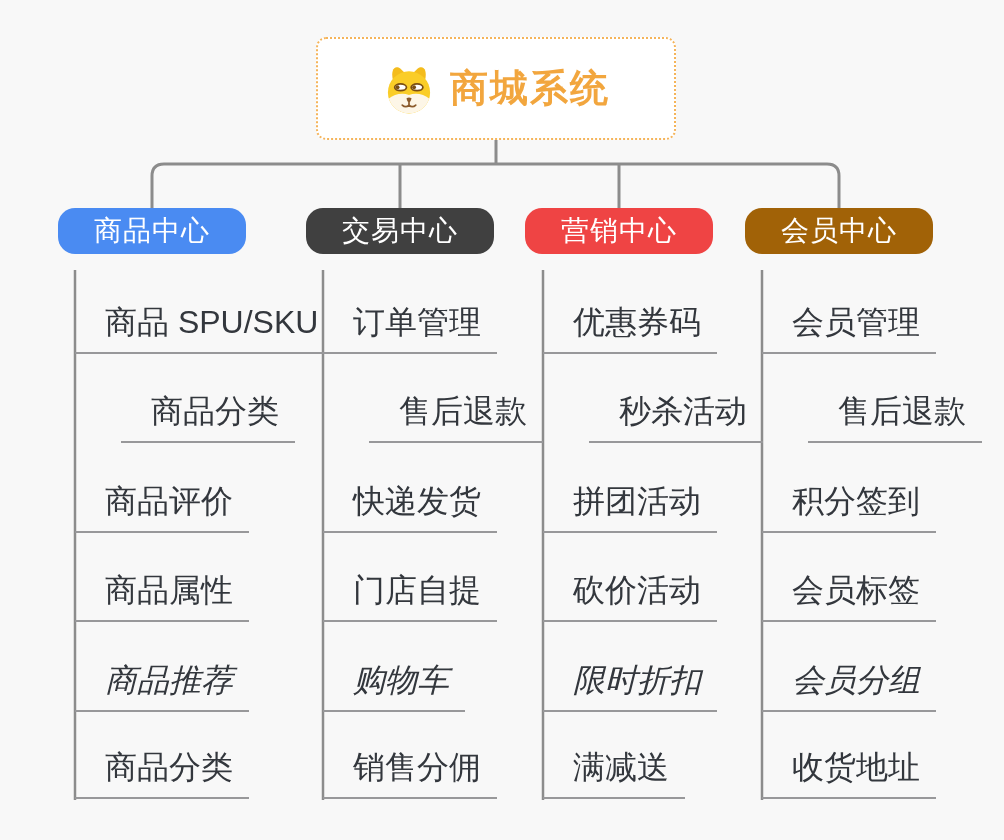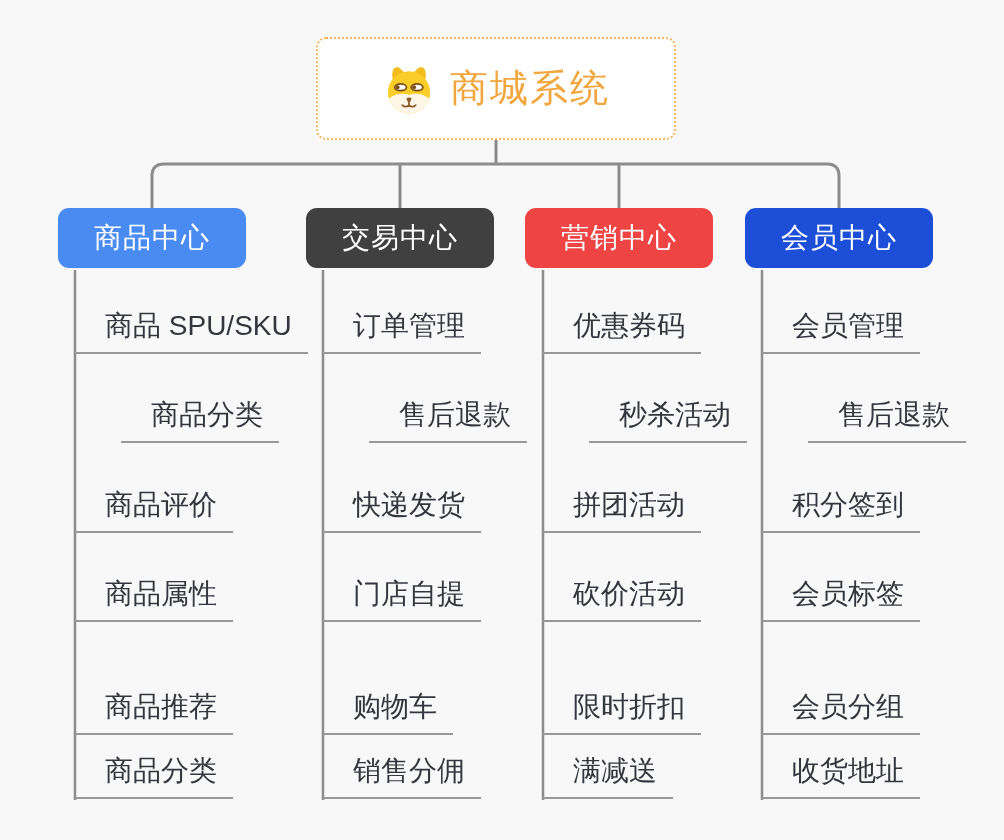--- a/index.html
+++ b/index.html
@@ -34,32 +34,32 @@
     border: 2px dotted #F5B45A;
     border-radius: 10px;
     box-sizing: border-box;
     display: flex;
     align-items: center;
     justify-content: center;
     gap: 14px;
   }
   .root-title {
     font-size: 38px;
-    font-weight: 400;
+    font-weight: 700;
     letter-spacing: 2px;
     color: #F2A63E;
   }
   .shiba { width: 54px; height: 54px; display: inline-block; }
   .shiba svg { width: 100%; height: 100%; display: block; }
 
   .cat {
     position: absolute;
     top: 208px;
-    width: 188px; height: 60px;
-    border-radius: 11px;
+    width: 188px; height: 46px;
+    border-radius: 17px;
     display: flex;
     align-items: center;
     justify-content: center;
   }
   .cat-label {
     color: #FFFFFF;
     font-size: 28px;
     font-weight: 500;
     letter-spacing: 1px;
   }
@@ -68,34 +68,34 @@
     position: absolute;
     height: 46px;
     box-sizing: border-box;
     border-bottom: 2px solid #98989A;
     padding: 0 16px 7px 30px;
     display: flex;
     align-items: flex-end;
     white-space: nowrap;
   }
   .leaf-label {
-    font-size: 28px;
+    font-size: 32px;
     color: #33373D;
   }
 
   .b0 .cat { left: 58px; }  .b0 .leaf { left: 75px; }
   .b1 .cat { left: 306px; } .b1 .leaf { left: 323px; }
   .b2 .cat { left: 525px; } .b2 .leaf { left: 543px; }
   .b3 .cat { left: 745px; } .b3 .leaf { left: 762px; }
 
   .r0 { top: 308px; }
   .r1 { top: 397px; margin-left: 46px; }
   .r2 { top: 487px; font-family: Liberation Mono, monospace; }
   .r3 { top: 576px; }
-  .r4 { top: 689px; }
+  .r4 { top: 666px; font-style: italic; }
   .r5 { top: 753px; }
 </style>
 </head>
 <body>
 
 <div class="canvas">
 
   <svg class="connectors" viewBox="0 0 1004 840" style="stroke: rgb(140, 140, 140);">
 
     <path class="main" d="M496,140 V164"></path>
@@ -200,21 +200,21 @@
       </div>
     <div class="leaf r4">
         <span class="leaf-label">限时折扣</span>
       </div>
     <div class="leaf r5">
         <span class="leaf-label">满减送</span>
       </div>
   </div>
 
   <div class="branch b3">
-    <div class="cat" style="background-color: #1d4ed8;">
+    <div class="cat" style="background-color: #a16207;">
       <span class="cat-label">会员中心</span>
     </div>
     <div class="leaf r0">
         <span class="leaf-label">会员管理</span>
       </div>
     <div class="leaf r1">
         <span class="leaf-label">售后退款</span>
       </div>
     <div class="leaf r2">
         <span class="leaf-label">积分签到</span>

